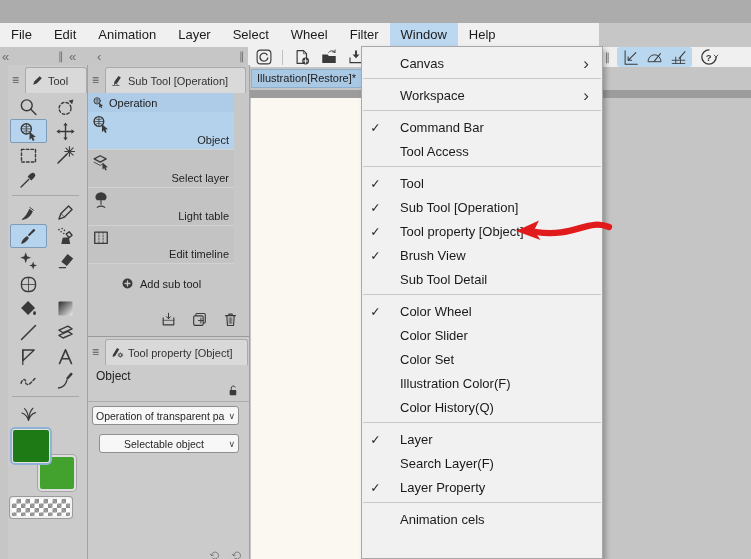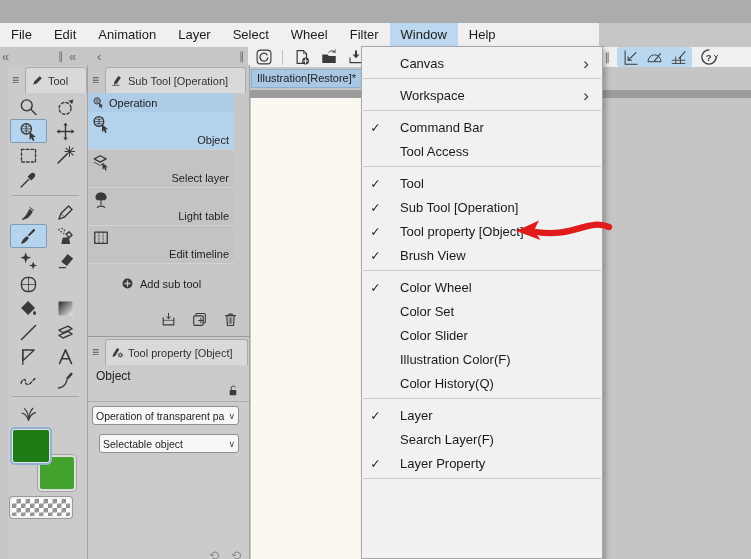--- a/index.html
+++ b/index.html
@@ -79,21 +79,21 @@
   
   .propbody{position:relative;height:195px;}
   .proptitle{position:absolute;left:8px;top:4px;font-size:12px;color:#222;}
   .lockpos{position:absolute;right:9px;top:18px;}
   .propdivider{position:absolute;left:0;top:36px;width:100%;border-top:1px solid #adadad;}
   .dd{position:absolute;height:19px;background:#f7f7f7;border:1px solid #8f8f8f;border-radius:3px;
       box-sizing:border-box;display:flex;align-items:center;font-size:10.5px;color:#1f1f1f;}
   .dd1{left:4px;top:41px;width:147px;padding:0 13px 0 3px;}
   .dd2{left:11px;top:69px;width:140px;padding:0 13px 0 3px;}
   .ddtext{white-space:nowrap;overflow:hidden;flex:1;}
-  .dd2 .ddtext{text-align:left;}
+  .dd2 .ddtext{text-align:center;}
   .ddchev{position:absolute;right:3px;top:4px;font-size:9px;color:#444;}
   .propfooter{position:absolute;right:5px;top:183px;display:flex;gap:8px;opacity:.7;}
   
   .wmenu{position:absolute;left:361px;top:46px;width:242px;height:513px;background:#f1f1f1;
          border:1px solid #a8a8a8;box-shadow:3px 3px 5px rgba(0,0,0,.25);box-sizing:border-box;
          padding-top:4px;z-index:50;}
   .mrow{height:24px;display:flex;align-items:center;}
   .mcheck{width:27px;text-align:center;font-size:12.5px;color:#222;}
   .mlabel{margin-left:11px;font-size:13px;color:#1a1a1a;white-space:nowrap;}
   .msub{margin-left:auto;margin-right:13px;font-size:17px;color:#3a3a3a;line-height:1;}
@@ -637,55 +637,63 @@
         <span class="mlabel">Sub Tool [Operation]</span>
       </div>
       <div class="mrow">
         <span class="mcheck">✓</span>
         <span class="mlabel">Tool property [Object]</span>
       </div>
       <div class="mrow">
         <span class="mcheck">✓</span>
         <span class="mlabel">Brush View</span>
       </div>
+      <div class="mrow">
+        <span class="mcheck"></span>
+        <span class="mlabel">Sub Tool Detail</span>
+      </div>
       <div class="msep"></div>
       <div class="mrow">
         <span class="mcheck">✓</span>
         <span class="mlabel">Color Wheel</span>
       </div>
       <div class="mrow">
         <span class="mcheck"></span>
+        <span class="mlabel">Color Slider</span>
+      </div>
+      <div class="mrow">
+        <span class="mcheck"></span>
         <span class="mlabel">Color Set</span>
       </div>
       <div class="mrow">
         <span class="mcheck"></span>
-        <span class="mlabel">Color Slider</span>
-      </div>
-      <div class="mrow">
-        <span class="mcheck"></span>
         <span class="mlabel">Illustration Color(F)</span>
       </div>
       <div class="mrow">
         <span class="mcheck"></span>
         <span class="mlabel">Color History(Q)</span>
       </div>
       <div class="msep"></div>
       <div class="mrow">
         <span class="mcheck">✓</span>
         <span class="mlabel">Layer</span>
       </div>
       <div class="mrow">
         <span class="mcheck"></span>
         <span class="mlabel">Search Layer(F)</span>
       </div>
       <div class="mrow">
         <span class="mcheck">✓</span>
         <span class="mlabel">Layer Property</span>
       </div>
       <div class="msep"></div>
+      <div class="mrow">
+        <span class="mcheck"></span>
+        <span class="mlabel">Animation cels</span>
+      </div>
     </div>
 
   <svg class="redarrow" viewBox="0 0 102 34">
     <path d="M97 11 C76 2 62 22 24 16" fill="none" stroke="#e11b1b" stroke-width="6.3" stroke-linecap="round"></path>
     <path d="M4 15 L27 4.5 L22 14.5 L28.5 24 Z" fill="#e11b1b"></path>
   </svg>
 
 </div>
 
 </body></html>

